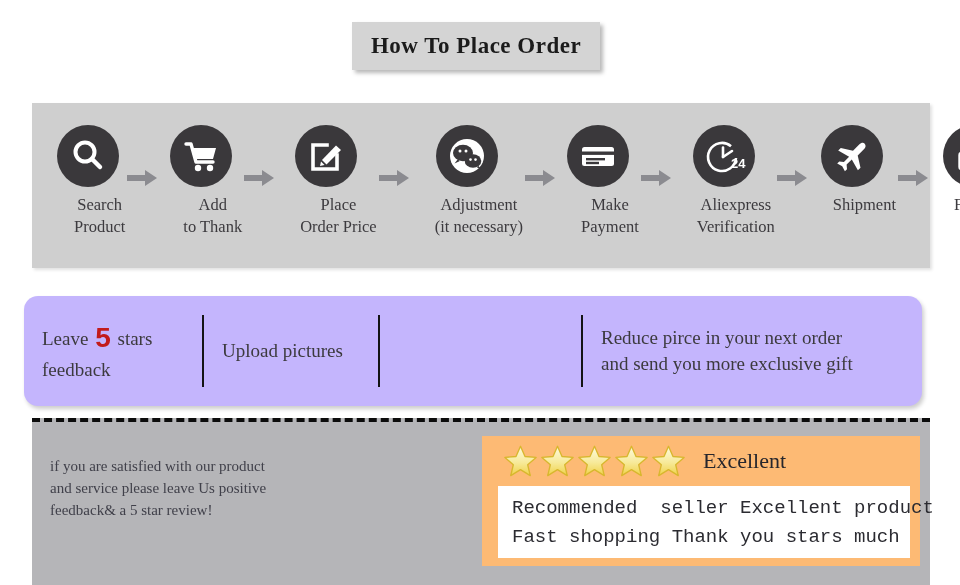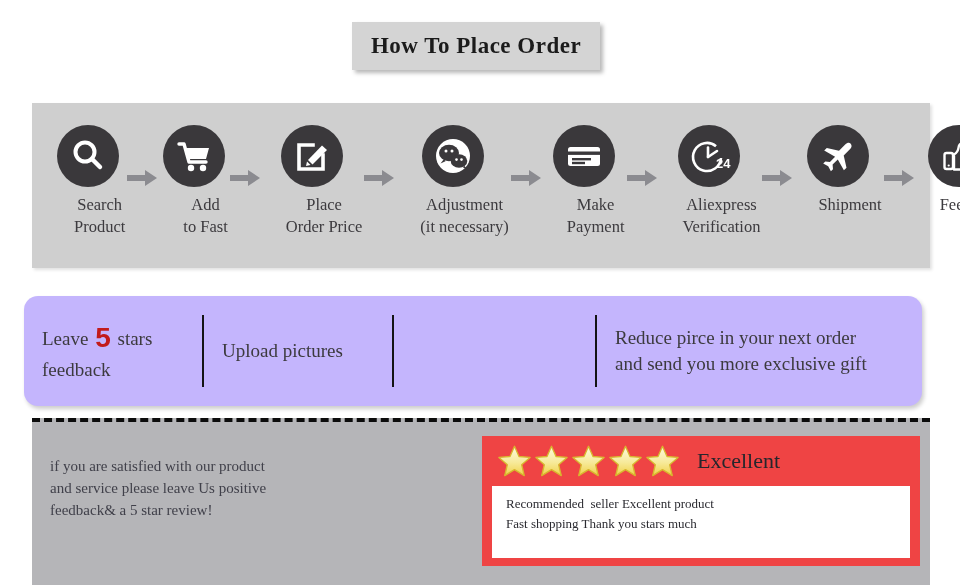--- a/index.html
+++ b/index.html
@@ -116,21 +116,21 @@
   }
   .big5 {
     font-family: "Liberation Sans", sans-serif;
     font-weight: bold;
     font-size: 28px;
     color: #c21b1b;
     vertical-align: -2px;
     padding: 0 2px;
   }
   .c1 { width: 180px; }
-  .c2 { width: 190px; }
+  .c2 { width: 176px; }
   .c3 { width: 203px; }
   .c4 { width: 325px; }
 
   
   .bottom-panel {
     position: absolute;
     left: 32px; top: 418px;
     width: 898px; height: 167px;
     background: #b5b5b8;
   }
@@ -149,23 +149,24 @@
     color: #40404a;
     line-height: 1.45;
     white-space: pre-line;
   }
 
   
   .review-card {
     position: absolute;
     left: 450px; top: 18px;
     width: 438px; height: 130px;
-    background: #ef4444;
+    background: #fdba74;
     box-sizing: border-box;
-    padding: 6px 10px 8px 10px;
+    padding: 6px 10px 8px 16px;
+    text-align: center;
   }
   .review-head {
     display: flex;
     align-items: center;
     height: 38px;
     padding-left: 4px;
   }
   .stars { display: flex; gap: 0px; }
   .star { width: 37px; height: 36px; display: block; }
   .review-rating {
@@ -175,22 +176,22 @@
     margin-left: 16px;
   }
   .review-body {
     margin-top: 6px;
     background: #ffffff;
     height: 72px;
     padding: 8px 14px;
     box-sizing: border-box;
   }
   .review-line {
-    font-family: Liberation Serif, serif;
-    font-size: 13px;
+    font-family: Liberation Mono, monospace;
+    font-size: 19px;
     color: #2b2b31;
     line-height: 1.55;
     white-space: pre;
   }
 </style>
 </head>
 <body>
 
 <div id="page">
 
@@ -221,21 +222,21 @@
       <div class="step">
         <div class="step-icon">
           <svg width="40" height="40" viewBox="0 0 40 40">
             <path d="M5 8 h5 l5 18 h17" fill="none" stroke="#ffffff" stroke-width="3.4" stroke-linecap="round" stroke-linejoin="round"></path>
             <path d="M11 12 h24 l-3 11 H14 Z" fill="#ffffff"></path>
             <circle cx="17" cy="32" r="3.2" fill="#ffffff"></circle>
             <circle cx="29" cy="32" r="3.2" fill="#ffffff"></circle>
           </svg>
         </div>
         <div class="step-label">Add
-to Fast</div>
+to Thank</div>
       </div>
 
       <div class="arrow">
         <svg width="30" height="16" viewBox="0 0 30 16">
           <path d="M0 5 H18 V0 L30 8 L18 16 V11 H0 Z" fill="#8b8b90"></path>
         </svg>
       </div>
 
       <div class="step">
         <div class="step-icon">

